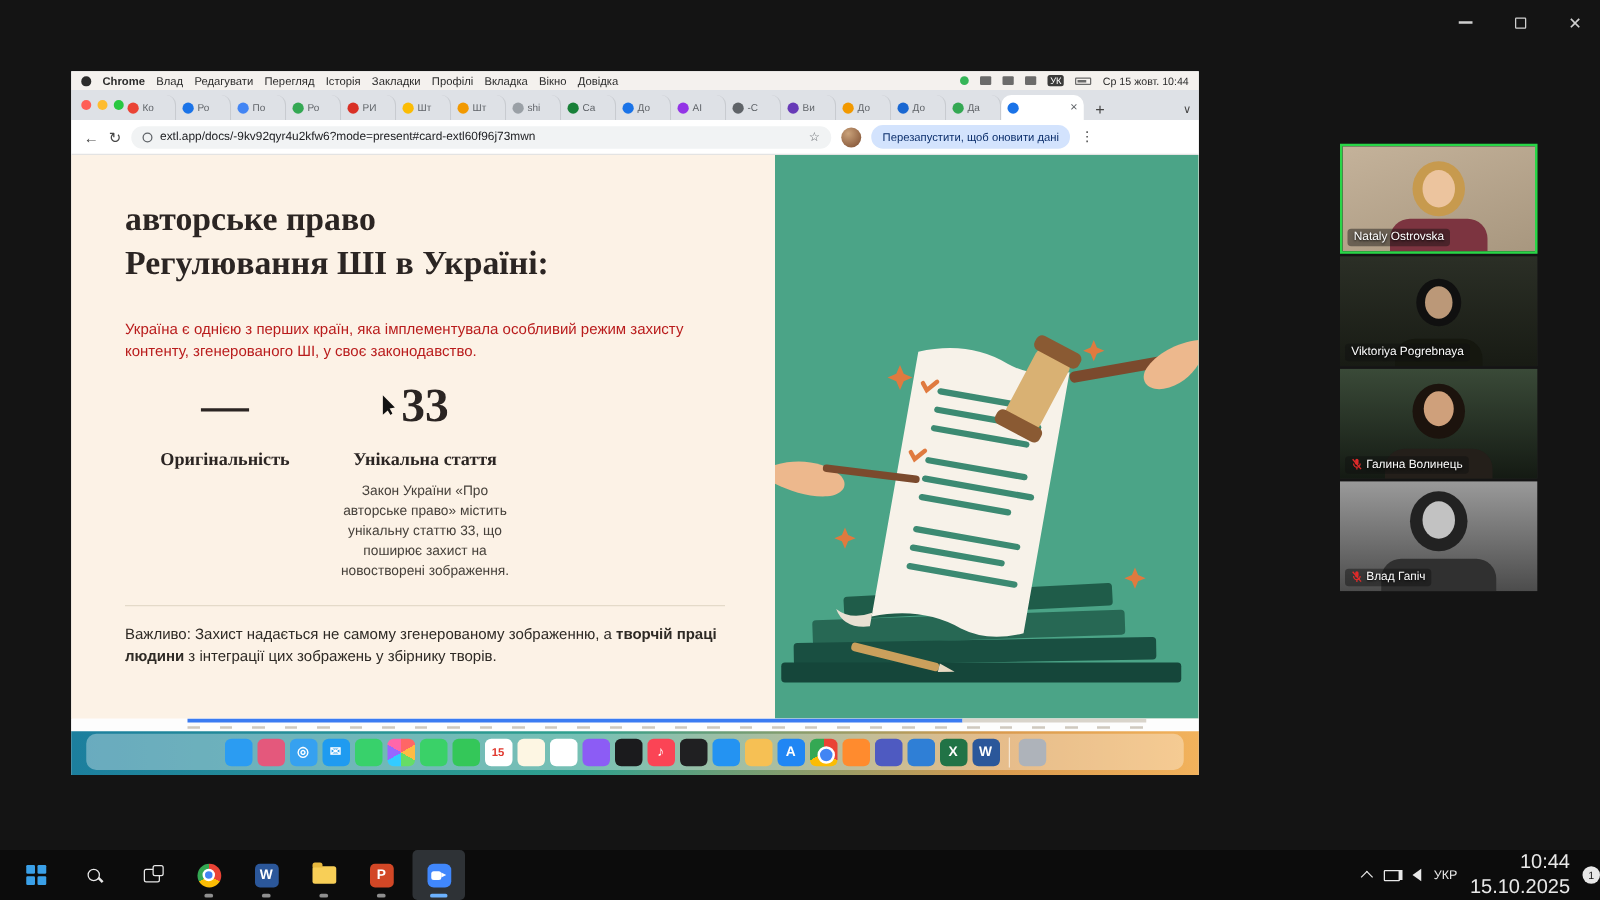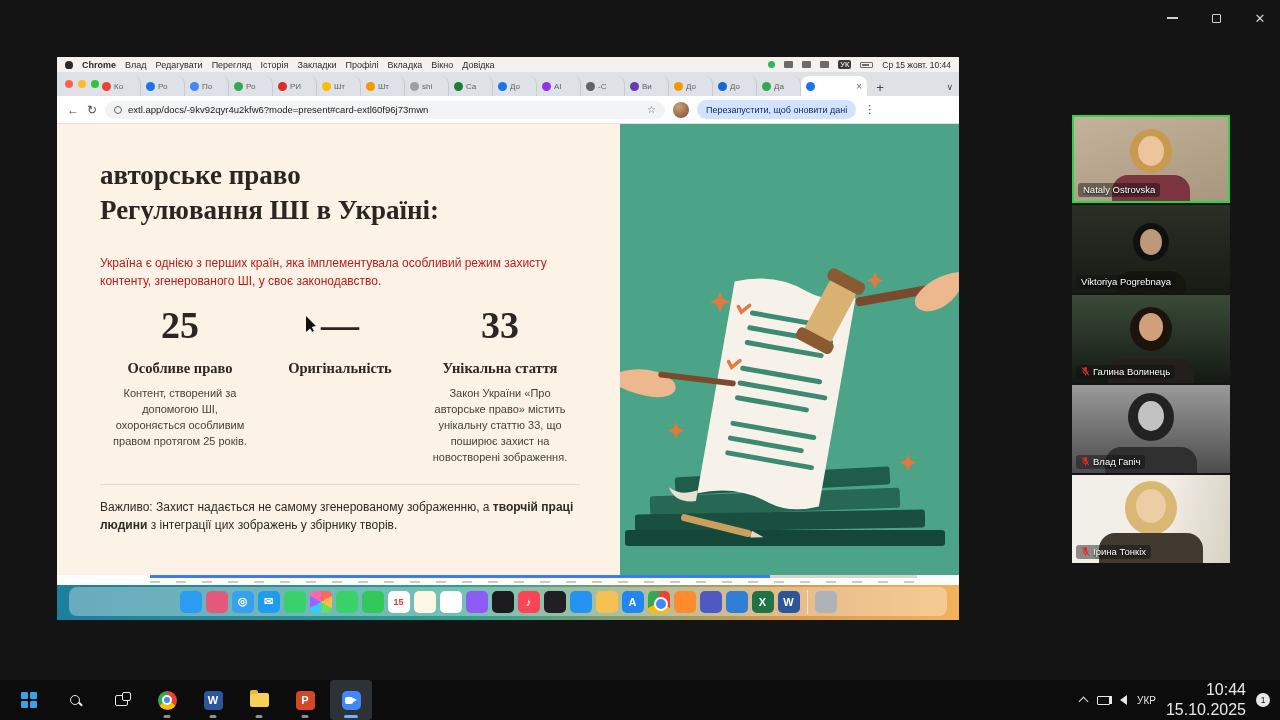--- a/index.html
+++ b/index.html
@@ -157,21 +157,21 @@
            font-weight:bold;display:flex;align-items:center;justify-content:center;}
   .ppt-tb{width:19px;height:19px;border-radius:4px;background:#d24726;color:#fff;font-size:11px;
           font-weight:bold;display:flex;align-items:center;justify-content:center;}
   .folder-tb{width:19px;height:14px;background:#f8cf57;border-radius:2px;position:relative;}
   .folder-tb:before{content:"";position:absolute;top:-3px;left:0;width:8px;height:4px;background:#e8b93e;
                     border-radius:2px 2px 0 0;}
   .zoom-tb{width:19px;height:19px;border-radius:5px;background:#4087fc;position:relative;}
   .zoom-tb:before{content:"";position:absolute;left:3px;top:6px;width:8px;height:7px;background:#fff;border-radius:2px;}
   .zoom-tb:after{content:"";position:absolute;left:11.5px;top:7px;border-left:4px solid #fff;
                  border-top:2.5px solid transparent;border-bottom:2.5px solid transparent;}
-  .tb-right{margin-left:auto;display:flex;align-items:center;gap:10px;padding-right:10px;}
+  .tb-right{margin-left:auto;display:flex;align-items:center;gap:10px;}
   .chev-up{width:7px;height:7px;border-left:1.6px solid #e8e8e8;border-top:1.6px solid #e8e8e8;
            transform:rotate(45deg);margin-top:3px;}
   .disp-ic{width:13px;height:9px;border:1.5px solid #e8e8e8;border-radius:1px;}
   .spk-ic{width:0;height:0;border-top:5px solid transparent;border-bottom:5px solid transparent;
           border-right:7px solid #e8e8e8;position:relative;}
   .spk-ic:after{content:"";position:absolute;left:-11px;top:-4px;width:3px;height:8px;background:#e8e8e8;}
   .tb-lang{font-size:10px;}
   .tb-clock{font-size:16px;line-height:1.25;text-align:right;}
   .notif-badge{width:14px;height:14px;border-radius:50%;background:#e8e8e8;color:#111;font-size:8.5px;
                display:flex;align-items:center;justify-content:center;}
@@ -356,25 +356,20 @@
 
       <div class="s-title">
         <div>авторське право</div>
         <div>Регулювання ШІ в Україні:</div>
       </div>
 
       <div class="s-intro">Україна є однією з перших країн, яка імплементувала особливий режим захисту контенту, згенерованого ШІ, у своє законодавство.</div>
 
       <div class="stats">
         <div class="stat">
-          <div class="num">25</div>
-          <div class="lbl">Особливе право</div>
-          <div class="txt">Контент, створений за допомогою ШІ, охороняється особливим правом протягом 25 років.</div>
-        </div>
-        <div class="stat">
           <div class="num">—</div>
           <div class="lbl">Оригінальність</div>
         </div>
         <div class="stat">
           <div class="num">33</div>
           <div class="lbl">Унікальна стаття</div>
           <div class="txt">Закон України «Про авторське право» містить унікальну статтю 33, що поширює захист на новостворені зображення.</div>
         </div>
       </div>
 
@@ -478,36 +473,20 @@
         <svg width="9" height="11" viewBox="0 0 12 14">
           <rect x="4.2" y="1" width="3.6" height="6.5" rx="1.8" fill="#e02a2a"></rect>
           <path d="M2.5 6 a3.5 4 0 0 0 7 0" stroke="#e02a2a" stroke-width="1.3" fill="none"></path>
           <line x1="6" y1="10" x2="6" y2="12.5" stroke="#e02a2a" stroke-width="1.3"></line>
           <line x1="1.5" y1="1.5" x2="10.5" y2="12" stroke="#e02a2a" stroke-width="1.4"></line>
         </svg>
         <span>Влад Гапіч</span>
       </div>
     </div>
 
-    <div class="tile p5">
-      <div class="scene">
-        <div class="hair"></div>
-          <div class="face"></div>
-          <div class="torso"></div>
-      </div>
-      <div class="namechip">
-        <svg width="9" height="11" viewBox="0 0 12 14">
-          <rect x="4.2" y="1" width="3.6" height="6.5" rx="1.8" fill="#e02a2a"></rect>
-          <path d="M2.5 6 a3.5 4 0 0 0 7 0" stroke="#e02a2a" stroke-width="1.3" fill="none"></path>
-          <line x1="6" y1="10" x2="6" y2="12.5" stroke="#e02a2a" stroke-width="1.3"></line>
-          <line x1="1.5" y1="1.5" x2="10.5" y2="12" stroke="#e02a2a" stroke-width="1.4"></line>
-        </svg>
-        <span>Ірина Тонкіх</span>
-      </div>
-    </div>
   </div>
 
   <div class="taskbar">
     <div class="tb-left">
       <div class="tb-btn">
         <div class="start-grid">
             <span></span>
             <span></span>
             <span></span>
             <span></span>

